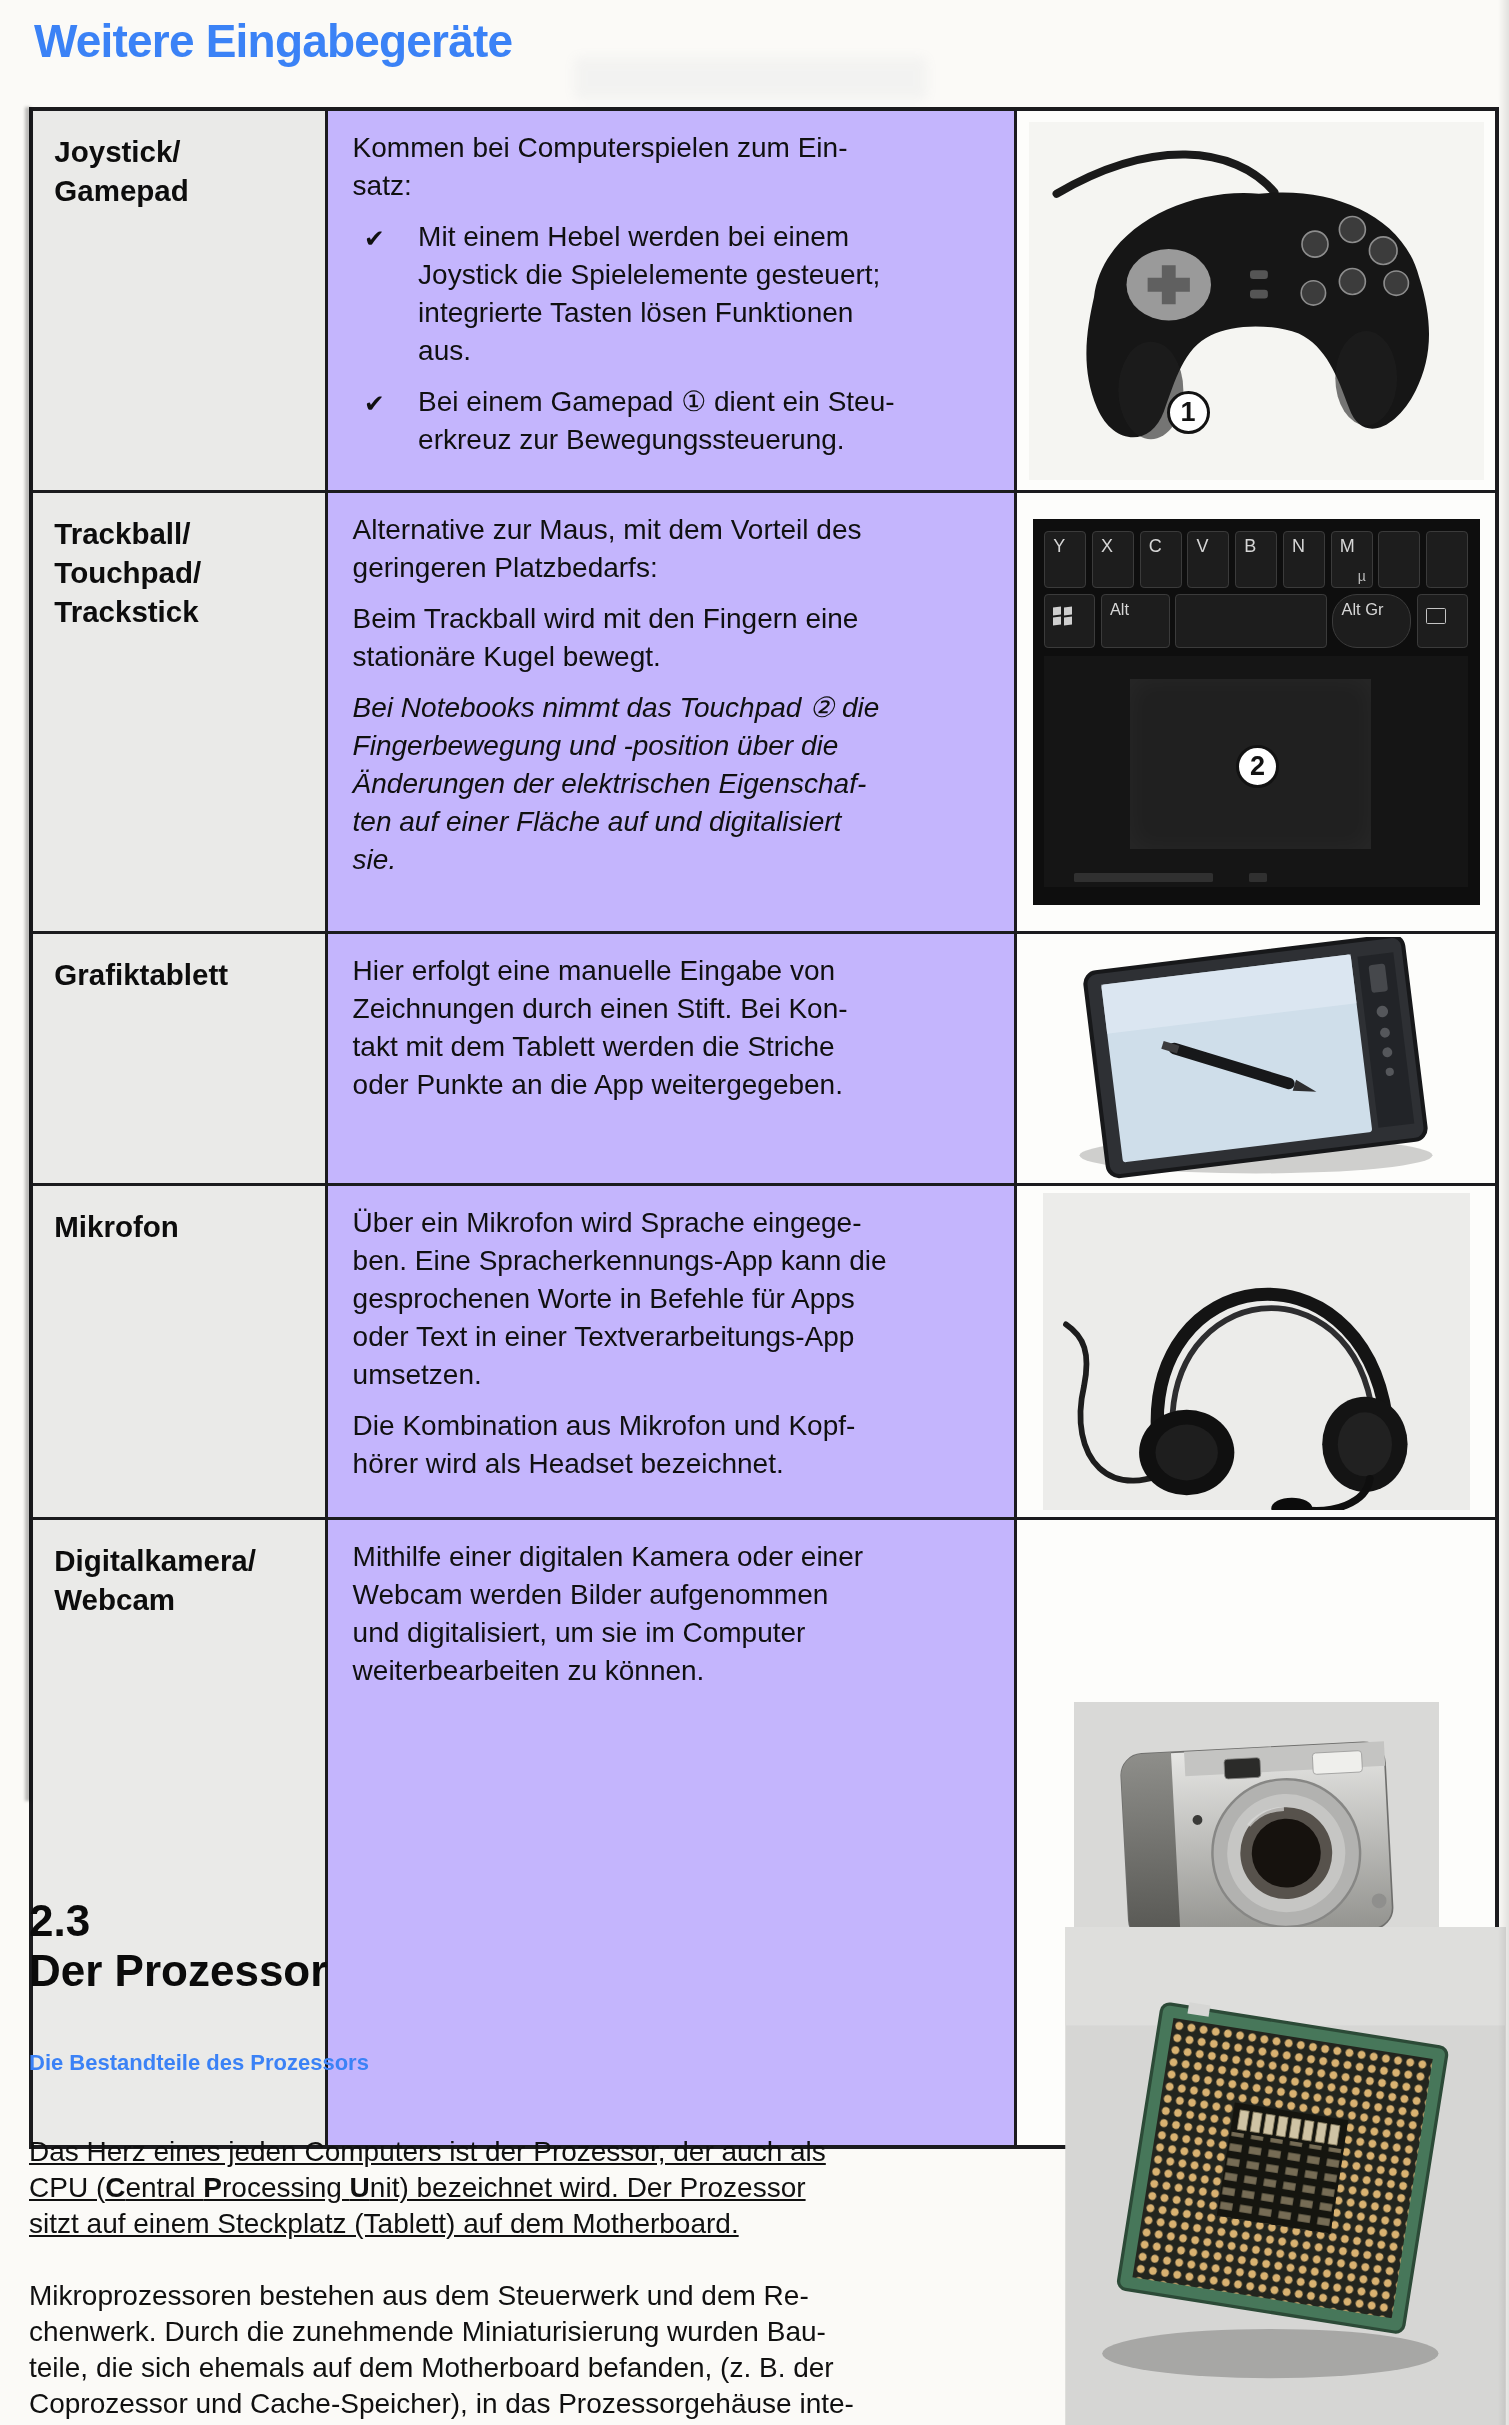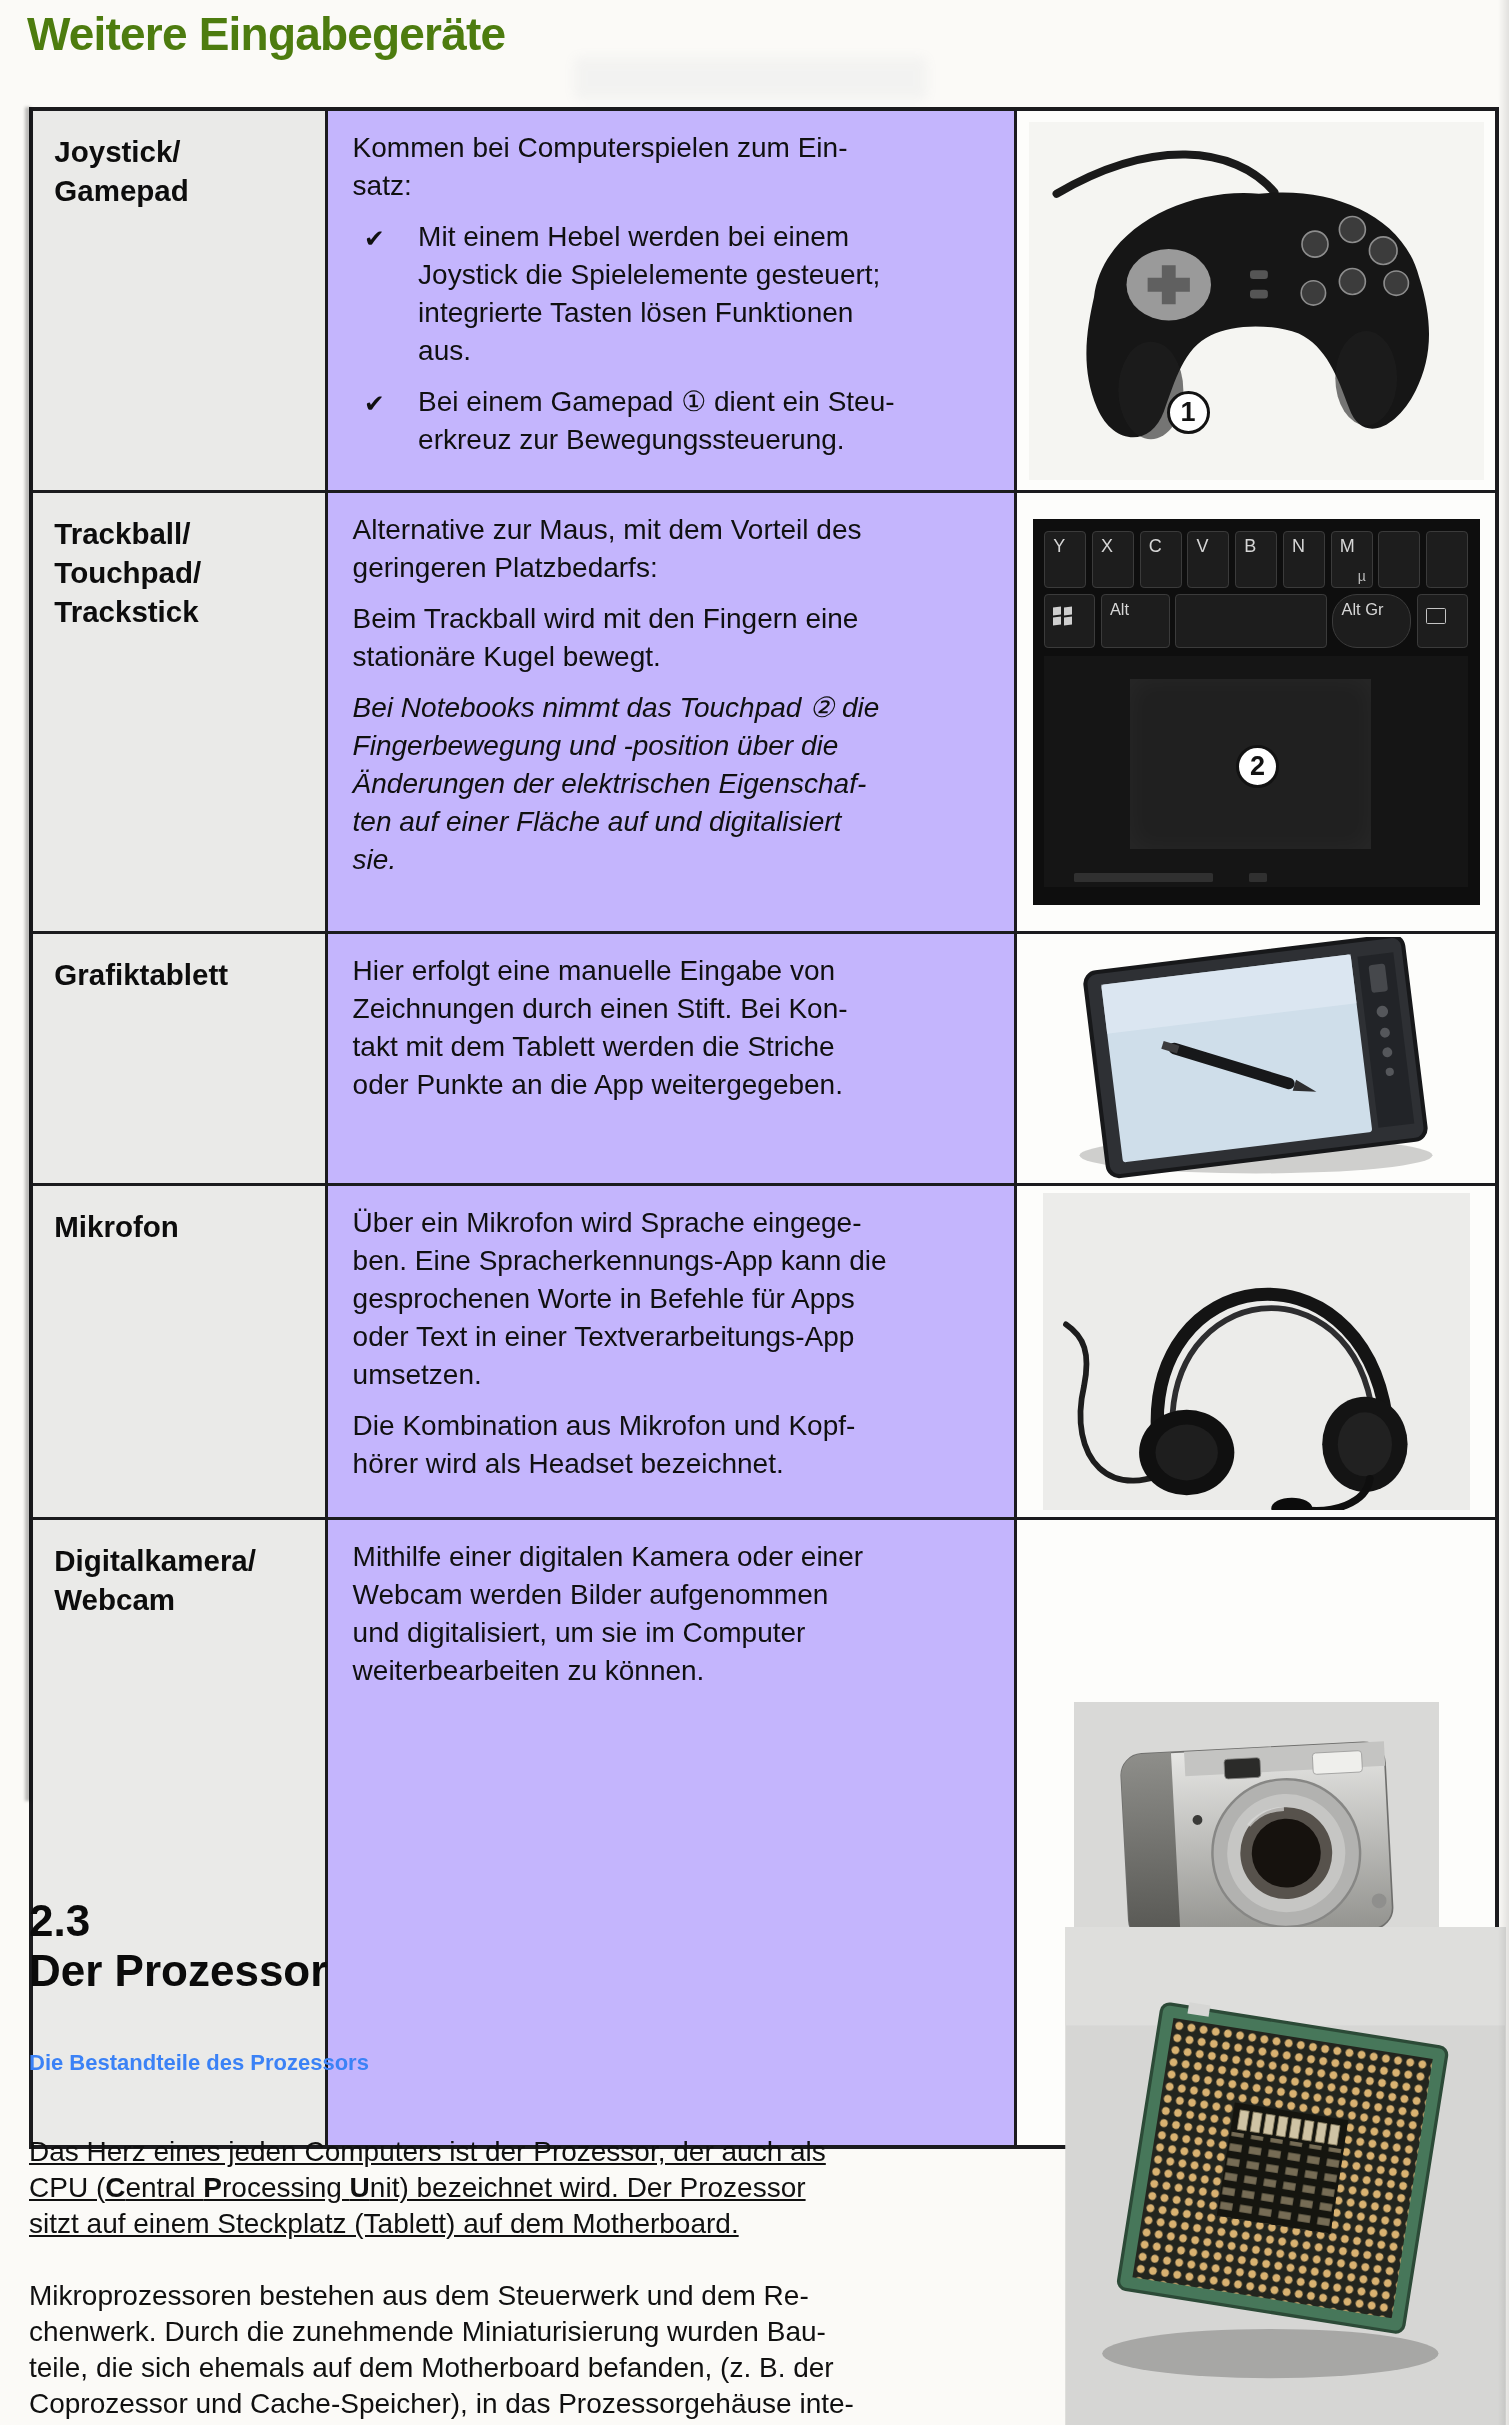--- a/index.html
+++ b/index.html
@@ -3,22 +3,22 @@
 <meta charset="utf-8">
 <style>
   html,body{margin:0;padding:0;background:#dcdcda;}
   .page{
     position:relative;width:1509px;height:2426px;margin:0 auto;
     background:#fbfaf7;overflow:hidden;
     font-family:"Liberation Sans", sans-serif;color:#101010;
   }
   
   .page-title{
-    position:absolute;left:27px;top:6.6px;margin:0;
-    font-size:46px;font-weight:bold;letter-spacing:-0.8px;color:#4d7c0f;text-align:center;
+    position:absolute;left:27px;top:6.6px;margin:7px;
+    font-size:46px;font-weight:bold;letter-spacing:-0.8px;color:#3b82f6;text-align:center;
   }
   
   .dev-table{
     position:absolute;left:29px;top:107px;width:1470px;height:2042px;
     border:4.1px solid #1b1b1e;background:#fdfdfb;box-sizing:border-box;
     display:grid;grid-template-columns:295px 689px 1fr;
     grid-template-rows:382px 441px 252px 334px auto;
   }
   .cell{position:relative;box-sizing:border-box;border-right:3.3px solid #1b1b1e;border-bottom:3.3px solid #1b1b1e;}
   .cell.col3{border-right:none;}

